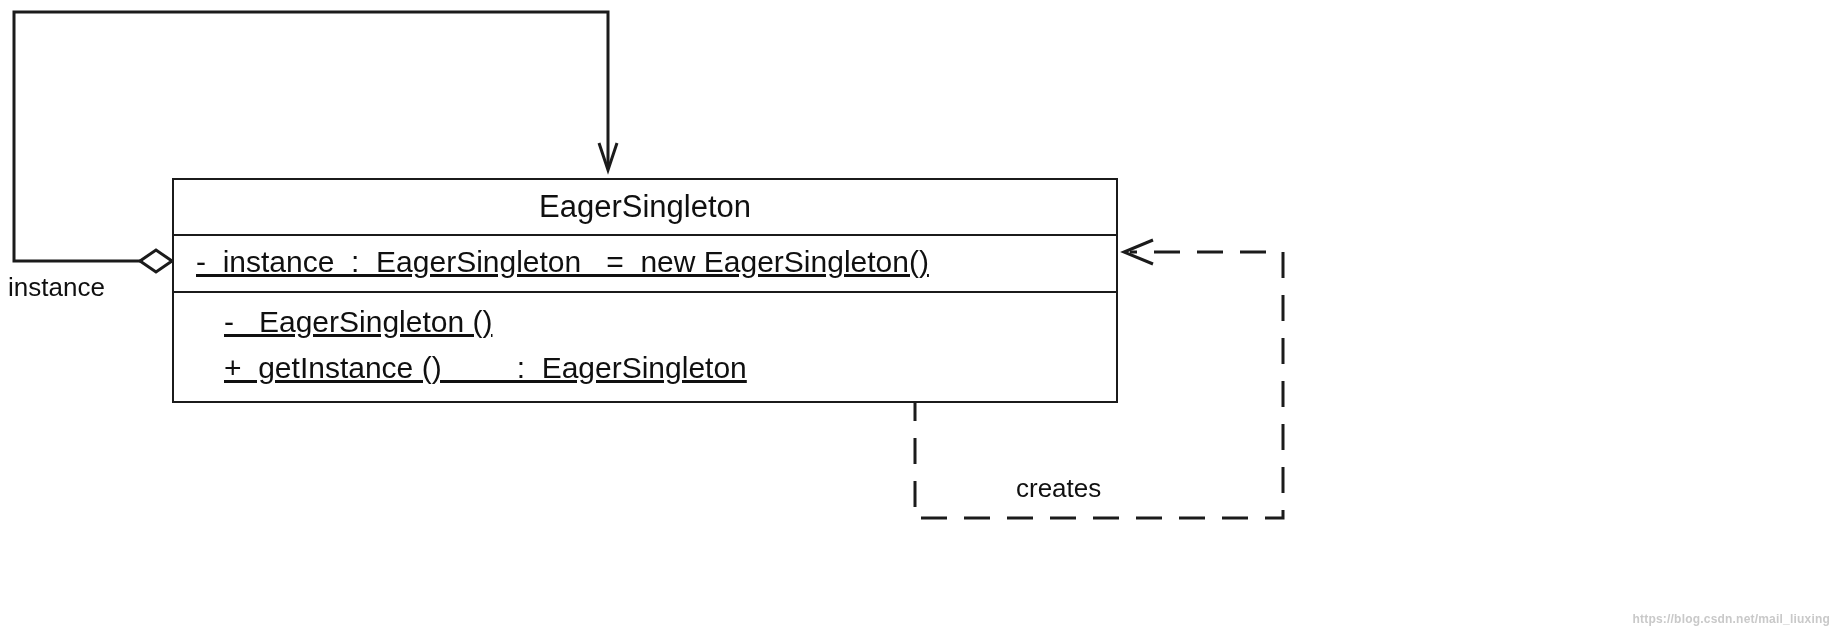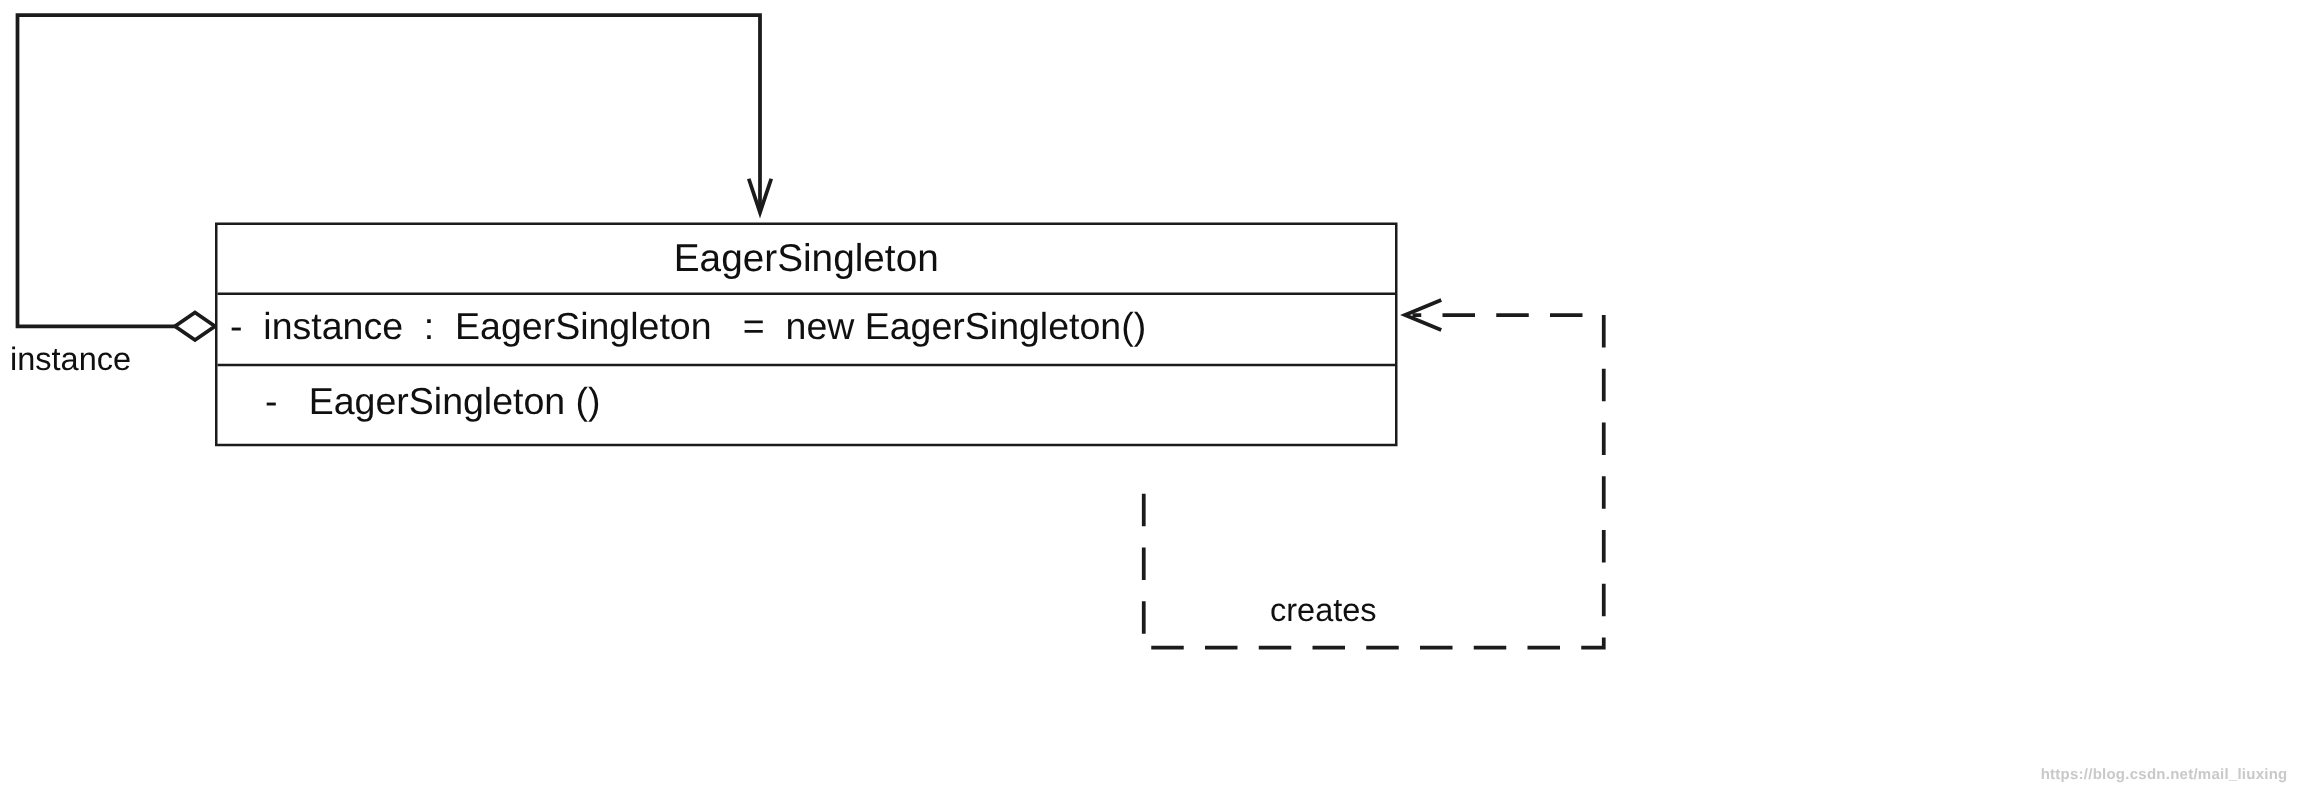--- a/index.html
+++ b/index.html
@@ -49,21 +49,22 @@
   }
   .uml-ops {
     padding: 6px 0 10px 0;
     margin-left: 28px;
   }
   .uml-line {
     font-size: 30px;
     color: #101010;
     line-height: 46px;
     white-space: pre;
-    padding-left: 10px;
+    padding-left: 22px;
+    text-decoration: underline;
   }
   .label-free {
     position: absolute;
     font-size: 26px;
     color: #101010;
     white-space: nowrap;
   }
   #label-instance {
     left: 8px;
     top: 272px;
@@ -109,20 +110,21 @@
 
   <div class="uml-class">
     <div class="uml-header">EagerSingleton</div>
 
     <div class="uml-attrs">
       <div class="uml-line">-  instance  :  EagerSingleton   =  new EagerSingleton()</div>
     </div>
 
     <div class="uml-ops">
       <div class="uml-line">-   EagerSingleton ()</div>
+      <div class="uml-line">+  getInstance ()         :  EagerSingleton</div>
     </div>
   </div>
 
   <div class="label-free" id="label-instance">instance</div>
 
   <div class="label-free" id="label-creates">creates</div>
 
   <div id="watermark">https://blog.csdn.net/mail_liuxing</div>
 </div>
 

